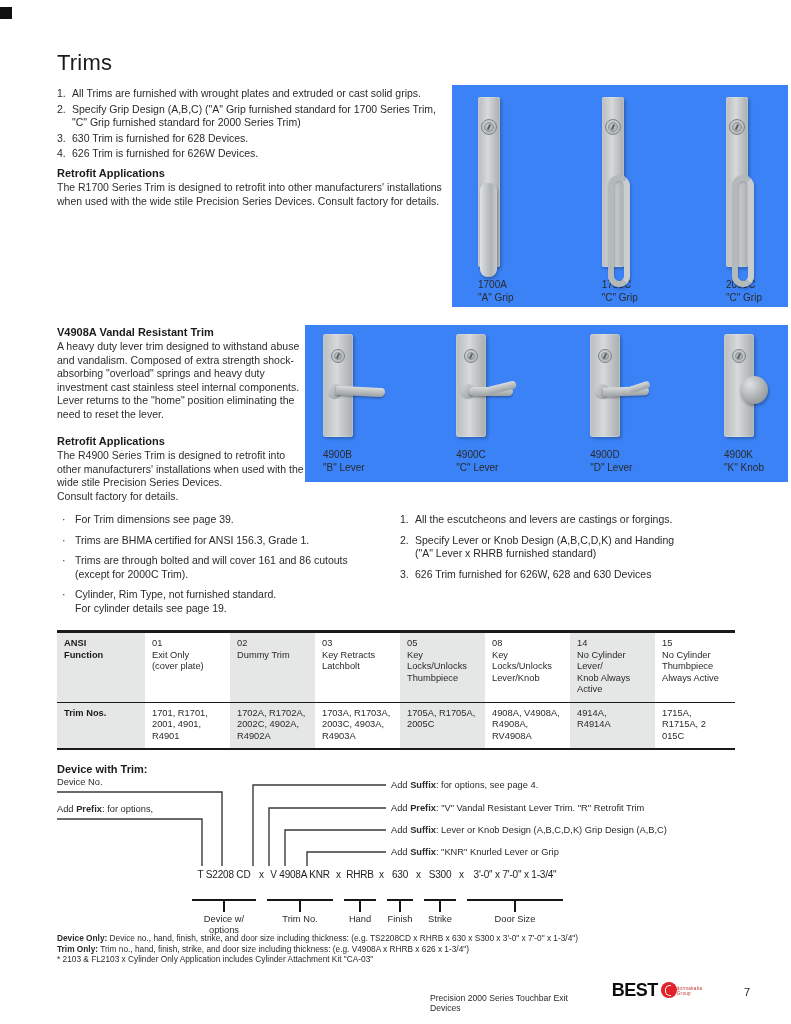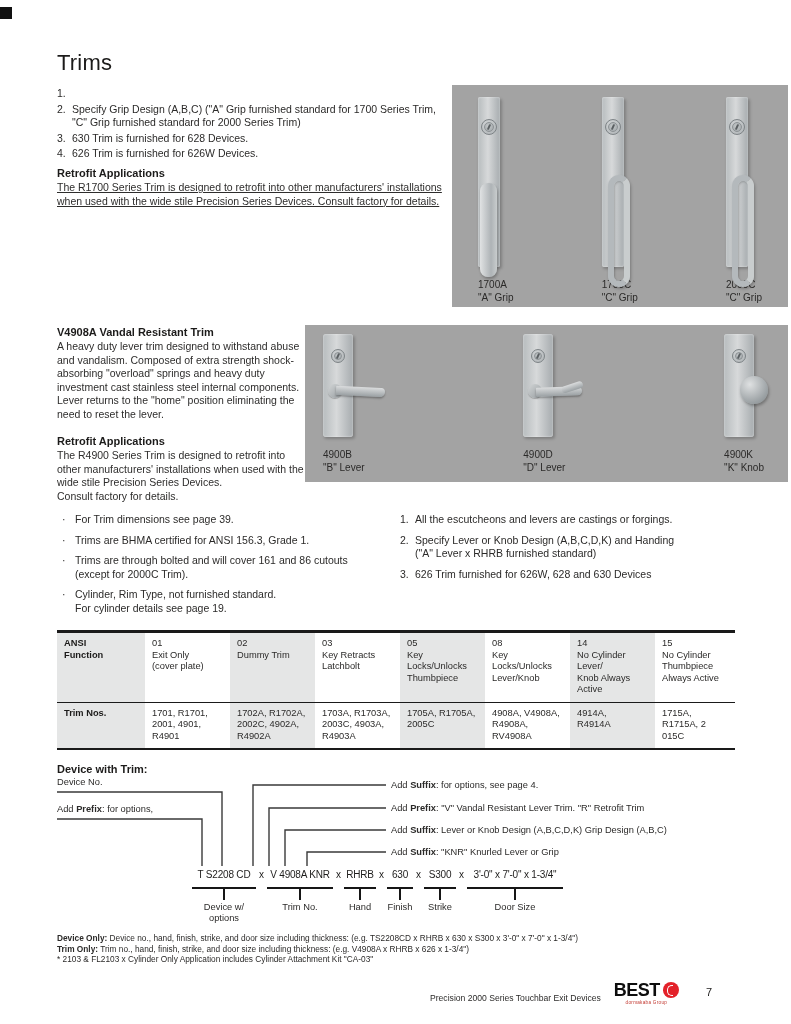--- a/index.html
+++ b/index.html
@@ -20,21 +20,21 @@
   .body-txt{font-size:10.5px;line-height:13.5px;color:#2e2d2c;}
 
   
   .numlist{display:flex;flex-direction:column;gap:2px;}
   .numlist .li{display:flex;font-size:10.5px;line-height:13.5px;}
   .numlist .num{width:15px;flex:none;}
   .bullets .li{display:flex;font-size:10.5px;line-height:13.5px;margin-bottom:7px;}
   .bullets .marker{width:13px;flex:none;padding-left:2px;}
 
   
-  .panel{background:#a3a3a3;display:flex;justify-content:space-between;box-sizing:border-box;}
+  .panel{background:#3b82f6;display:flex;justify-content:space-between;box-sizing:border-box;}
   .panel-grips{left:452px;top:85px;width:336px;height:222px;padding:12px 26px 0 26px;}
   .panel-levers{left:305px;top:325px;width:483px;height:157px;padding:9px 24px 0 18px;}
   .fig{display:flex;flex-direction:column;align-items:flex-start;}
   .fig-label{font-size:10px;line-height:12.5px;margin-top:12px;color:#2b2a29;}
 
   
   .plate{position:relative;width:22px;height:170px;border-radius:2px;
     background:linear-gradient(90deg,#b7bcbe,#d7d9da 45%,#a7acaf);
     box-shadow:1.5px 2px 3px rgba(0,0,0,.22), inset 0 0 2px rgba(255,255,255,.65);}
   .cyl{position:absolute;top:22px;left:50%;transform:translateX(-50%);width:16px;height:16px;border-radius:50%;
@@ -81,68 +81,69 @@
   .spec-table th{font-weight:bold;color:#1c1b1a;}
   .spec-table tr.mid td,.spec-table tr.mid th,
   .spec-table tr.bot td,.spec-table tr.bot th{border-top:1.5px solid #1a1a1a;}
 
   
   .diagram{left:57px;top:763px;width:678px;height:168px;}
   .diagram .callout{position:absolute;font-size:9.3px;line-height:11px;white-space:nowrap;}
   .diagram svg{position:absolute;left:0;top:0;pointer-events:none;}
   .seg{position:absolute;top:106px;text-align:center;}
   .seg .code{font-size:10px;letter-spacing:-0.2px;white-space:nowrap;border-bottom:2px solid #161616;
-    padding-bottom:7px;color:#1e1d1c;}
+    padding-bottom:19px;color:#1e1d1c;}
   .seg .tick{width:2px;height:11px;background:#161616;margin:0 auto;}
   .seg .seg-label{font-size:9.3px;line-height:10.5px;margin:2px -26px 0 -26px;white-space:pre-line;}
   .sep{position:absolute;top:106px;font-size:10px;color:#1e1d1c;}
 
   
   .footnotes{left:57px;top:933px;width:690px;font-size:8.3px;line-height:10.6px;color:#2b2a29;}
 
   
   .footer{left:430px;top:981px;width:320px;display:flex;align-items:flex-start;}
   .footer-text{font-size:8.6px;color:#2b2a29;margin-top:12px;}
-  .logo{margin-left:13px;display:flex;flex-direction:column;align-items:center;}
+  .logo{margin-left:13px;display:flex;align-items:center;}
   .logo-row{display:flex;align-items:center;}
   .logo-best{font-size:18px;font-weight:bold;letter-spacing:-0.5px;color:#0d0d0d;line-height:18px;}
   .logo-dot{width:16px;height:16px;border-radius:50% 50% 50% 48%;background:#e32129;margin-left:3px;position:relative;}
   .logo-dot::after{content:"";position:absolute;left:4px;top:3px;width:5px;height:9px;
     border:1.6px solid #fff;border-right:none;border-radius:5px 0 0 5px;}
   .logo-sub{font-size:4.6px;color:#c2372f;letter-spacing:.3px;margin-top:1px;}
   .page-num{font-size:11px;margin-left:27px;margin-top:5px;color:#1c1b1a;}
 </style>
 </head>
 <body>
 
 <div class="abs corner-mark"></div>
 
 <div class="abs page-title">Trims</div>
 
 <div class="abs numlist" style="left:57px;top:87px;width:402px;">
   <div class="li">
     <span class="num">1.</span>
+    <span class="pre">All Trims are furnished with wrought plates and extruded or cast solid grips.</span>
   </div>
   <div class="li">
     <span class="num">2.</span>
     <span class="pre">Specify Grip Design (A,B,C) ("A" Grip furnished standard for 1700 Series Trim,
 "C" Grip furnished standard for 2000 Series Trim)</span>
   </div>
   <div class="li">
     <span class="num">3.</span>
     <span class="pre">630 Trim is furnished for 628 Devices.</span>
   </div>
   <div class="li">
     <span class="num">4.</span>
     <span class="pre">626 Trim is furnished for 626W Devices.</span>
   </div>
 </div>
 
 <div class="abs h2" style="left:57px;top:167px;">Retrofit Applications</div>
-<div class="abs body-txt pre" style="left:57px;top:181px;width:392px;text-decoration:underline;">The R1700 Series Trim is designed to retrofit into other manufacturers' installations when used with the wide stile Precision Series Devices. Consult factory for details.</div>
+<div class="abs body-txt pre" style="left:57px;top:181px;width:392px;">The R1700 Series Trim is designed to retrofit into other manufacturers' installations when used with the wide stile Precision Series Devices. Consult factory for details.</div>
 
 <div class="abs panel panel-grips">
   <div class="fig">
     <div class="plate">
       <div class="cyl"></div>
       <div class="grip-a"></div>
     </div>
     <div class="fig-label">
       <div>1700A</div>
       <div>"A" Grip</div>
@@ -179,20 +180,31 @@
 <div class="abs panel panel-levers">
   <div class="fig">
     <div class="plate2">
       <div class="cyl"></div>
       <div class="rosette"></div>
       <div class="lever lever-b"></div>
     </div>
     <div class="fig-label">
       <div>4900B</div>
       <div>"B" Lever</div>
+    </div>
+  </div>
+  <div class="fig">
+    <div class="plate2">
+      <div class="cyl"></div>
+      <div class="rosette"></div>
+      <div class="lever lever-c"></div>
+    </div>
+    <div class="fig-label">
+      <div>4900C</div>
+      <div>"C" Lever</div>
     </div>
   </div>
   <div class="fig">
     <div class="plate2">
       <div class="cyl"></div>
       <div class="rosette"></div>
       <div class="lever lever-d"></div>
     </div>
     <div class="fig-label">
       <div>4900D</div>

